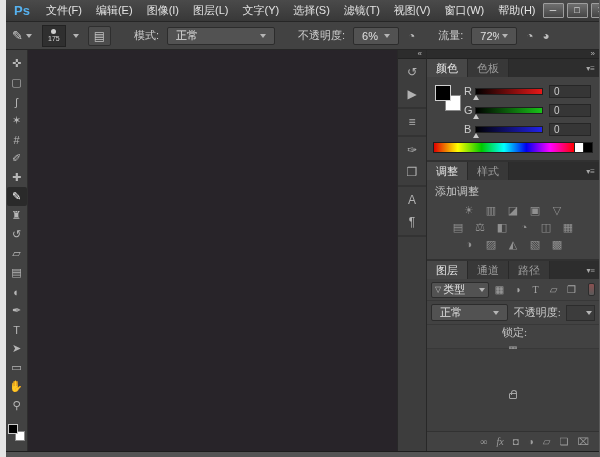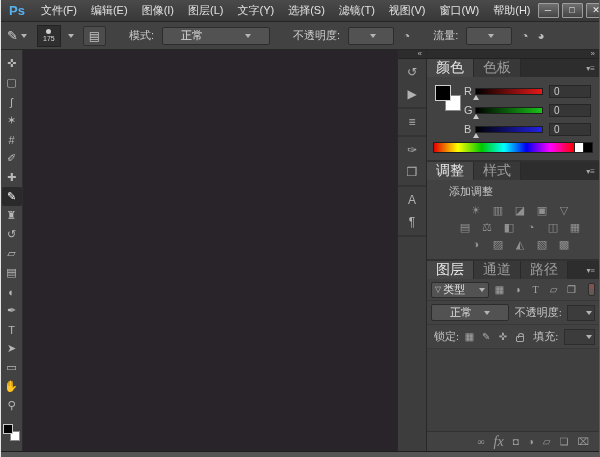--- a/index.html
+++ b/index.html
@@ -1,21 +1,21 @@
 <!DOCTYPE html>
 <html><head>
 <meta charset="utf-8">
 <style>
   * { box-sizing: border-box; margin: 0; padding: 0; }
   html,body { background:#000; }
   body { font-family:"Liberation Sans","DejaVu Sans",sans-serif; }
   .window{
     width:600px;height:457px;position:relative;overflow:hidden;
     background:#424242;color:#d6d6d6;font-size:11px;
-    border-left:1px solid #e5e5e5;border-right:1px solid #5a5a5a;
+    border-left:6px solid #e5e5e5;border-right:1px solid #5a5a5a;
     display:flex;flex-direction:column;
   }
   
   .titlebar{
     height:22px;flex:0 0 22px;display:flex;align-items:center;
     background:linear-gradient(#4a4a4a,#383838);
     border-bottom:1px solid #262626;padding:0 3px;
   }
   .ps-logo{color:#56b2f0;font-weight:bold;font-size:13px;margin:0 9px 0 5px;letter-spacing:0;}
   .menu-item{padding:0 7px;color:#e3e3e3;font-size:11px;white-space:nowrap;cursor:default;}
@@ -38,21 +38,21 @@
   }
   .brush-dot{width:5px;height:5px;border-radius:50%;background:#cfcfcf;margin-bottom:1px;}
   .brush-size{font-size:7px;color:#d8d8d8;line-height:7px;}
   .opt-btn{
     width:23px;height:20px;margin-left:5px;background:#4c4c4c;border:1px solid #2e2e2e;border-radius:2px;
     color:#c3c3c3;font-size:12px;text-align:center;line-height:18px;
   }
   .opt-label{color:#cccccc;margin-left:19px;white-space:nowrap;}
   .select{
     height:18px;background:#525252;border:1px solid #2c2c2c;border-radius:2px;
-    display:flex;align-items:center;padding:0 18px;color:#e0e0e0;
+    display:flex;align-items:center;padding:0 8px;color:#e0e0e0;
   }
   .select .val{flex:1;overflow:hidden;white-space:nowrap;}
   .mode-select{width:108px;margin-left:4px;}
   .combo{width:46px;margin-left:4px;}
   .air-icon{color:#bdbdbd;font-size:12px;margin-left:5px;}
   
   .main{flex:1;display:flex;min-height:0;}
   .toolbar{
     width:22px;flex:0 0 22px;background:#424242;border-right:1px solid #2e2e2e;
     display:flex;flex-direction:column;align-items:center;padding-top:4px;
@@ -78,21 +78,21 @@
   .icon-group{border-bottom:2px solid #333;padding:2px 0;}
   .dock-icon{height:22px;display:flex;align-items:center;justify-content:center;color:#b2b2b2;font-size:12px;}
   
   .paneldock{
     width:173px;flex:0 0 173px;background:#424242;border-left:1px solid #282828;
     display:flex;flex-direction:column;
   }
   .panel{border-bottom:2px solid #313131;}
   .tabbar{height:18px;background:#2d2d2d;display:flex;align-items:stretch;}
   .tab{
-    padding:0 9px;display:flex;align-items:center;font-size:14px;color:#9d9d9d;
+    padding:0 9px;display:flex;align-items:center;font-size:11px;color:#9d9d9d;
     background:#383838;border-right:1px solid #292929;
   }
   .tab.active{background:#474747;color:#e6e6e6;}
   .panel-menu{margin-left:auto;color:#a8a8a8;font-size:8px;display:flex;align-items:center;padding:0 4px;}
   
   .color-body{display:flex;padding:8px 8px 5px 8px;}
   .fgbg{position:relative;width:29px;height:32px;flex:0 0 29px;}
   .fg-sw{position:absolute;top:0;left:0;width:16px;height:16px;background:#000;border:1px solid #cfcfcf;z-index:2;}
   .bg-sw{position:absolute;top:10px;left:10px;width:16px;height:16px;background:#fff;border:1px solid #8a8a8a;}
   .sliders{flex:1;display:flex;flex-direction:column;gap:7px;}
@@ -111,50 +111,50 @@
     color:#cccccc;font-size:10px;line-height:11px;padding:0 4px;
   }
   .spectrum-row{display:flex;align-items:stretch;height:11px;margin:2px 6px 7px 6px;}
   .spectrum{
     flex:1;border:1px solid #1f1f1f;
     background:linear-gradient(to right,#e00000,#ffff00 17%,#00c800 34%,#00ffff 50%,#0000f0 66%,#ff00ff 83%,#ff0000 100%);
   }
   .spec-white{width:9px;background:#fff;border:1px solid #1f1f1f;border-left:none;}
   .spec-black{width:9px;background:#000;border:1px solid #1f1f1f;border-left:none;}
   
-  .adj-body{padding:3px 8px 5px 8px;margin-left:14px;}
+  .adj-body{padding:3px 8px 5px 8px;}
   .adj-hint{color:#c6c6c6;margin:1px 0 4px 0;}
   .adj-row{display:flex;justify-content:center;gap:7px;margin:3px 0;}
   .adj-icon{width:15px;height:14px;display:flex;align-items:center;justify-content:center;color:#909090;font-size:11px;}
   
   .layers-panel{flex:1;display:flex;flex-direction:column;border-bottom:none;font-family:Liberation Serif, serif;}
   .lp-row{display:flex;align-items:center;padding:0 4px;border-bottom:1px solid #383838;}
   .filter-row{height:22px;gap:3px;}
   .kind-select{width:58px;height:16px;padding:0 3px;}
   .funnel{font-size:8px;color:#bdbdbd;margin-right:2px;}
   .ficon{width:15px;height:15px;display:flex;align-items:center;justify-content:center;color:#a6a6a6;font-size:10px;}
   .filter-toggle{margin-left:auto;width:7px;height:13px;background:linear-gradient(#8a5050,#5a5a5a);border:1px solid #2d2d2d;border-radius:2px;}
   .blend-row{height:24px;gap:3px;}
   .blend-select{width:86px;height:17px;}
   .lp-label{color:#c6c6c6;white-space:nowrap;margin-left:3px;}
   .dis-combo{width:33px;height:16px;background:#3c3c3c;border:1px solid #2c2c2c;display:flex;align-items:center;justify-content:flex-end;padding:0 2px;margin-left:2px;}
-  .lock-row{height:24px;gap:4px;}
+  .lock-row{height:24px;gap:4px;flex-direction:column;}
   .lock-icon{width:14px;height:14px;display:flex;align-items:center;justify-content:center;color:#a6a6a6;font-size:10px;}
   .lockpad{width:8px;height:6px;border:1px solid #a6a6a6;border-radius:1px;position:relative;margin-top:4px;}
   .lockpad::before{
     content:"";position:absolute;top:-4px;left:1px;width:4px;height:4px;
     border:1px solid #a6a6a6;border-bottom:none;border-radius:3px 3px 0 0;
   }
   .layers-list{flex:1;background:#3f3f3f;}
   .layers-bottom{
     height:20px;flex:0 0 20px;border-top:1px solid #323232;background:#424242;
     display:flex;align-items:center;justify-content:flex-end;gap:9px;padding:0 10px;
   }
   .lb-icon{color:#9c9c9c;font-size:10px;}
-  .fx{font-style:italic;font-size:14px;}
+  .fx{font-style:italic;font-size:10px;}
   
   .bottomstrip{height:6px;flex:0 0 6px;background:#545454;border-top:1px solid #1d1d1d;}
 </style>
 </head>
 <body>
 
 <div class="window">
 
   <div class="titlebar">
     <span class="ps-logo">Ps</span>

